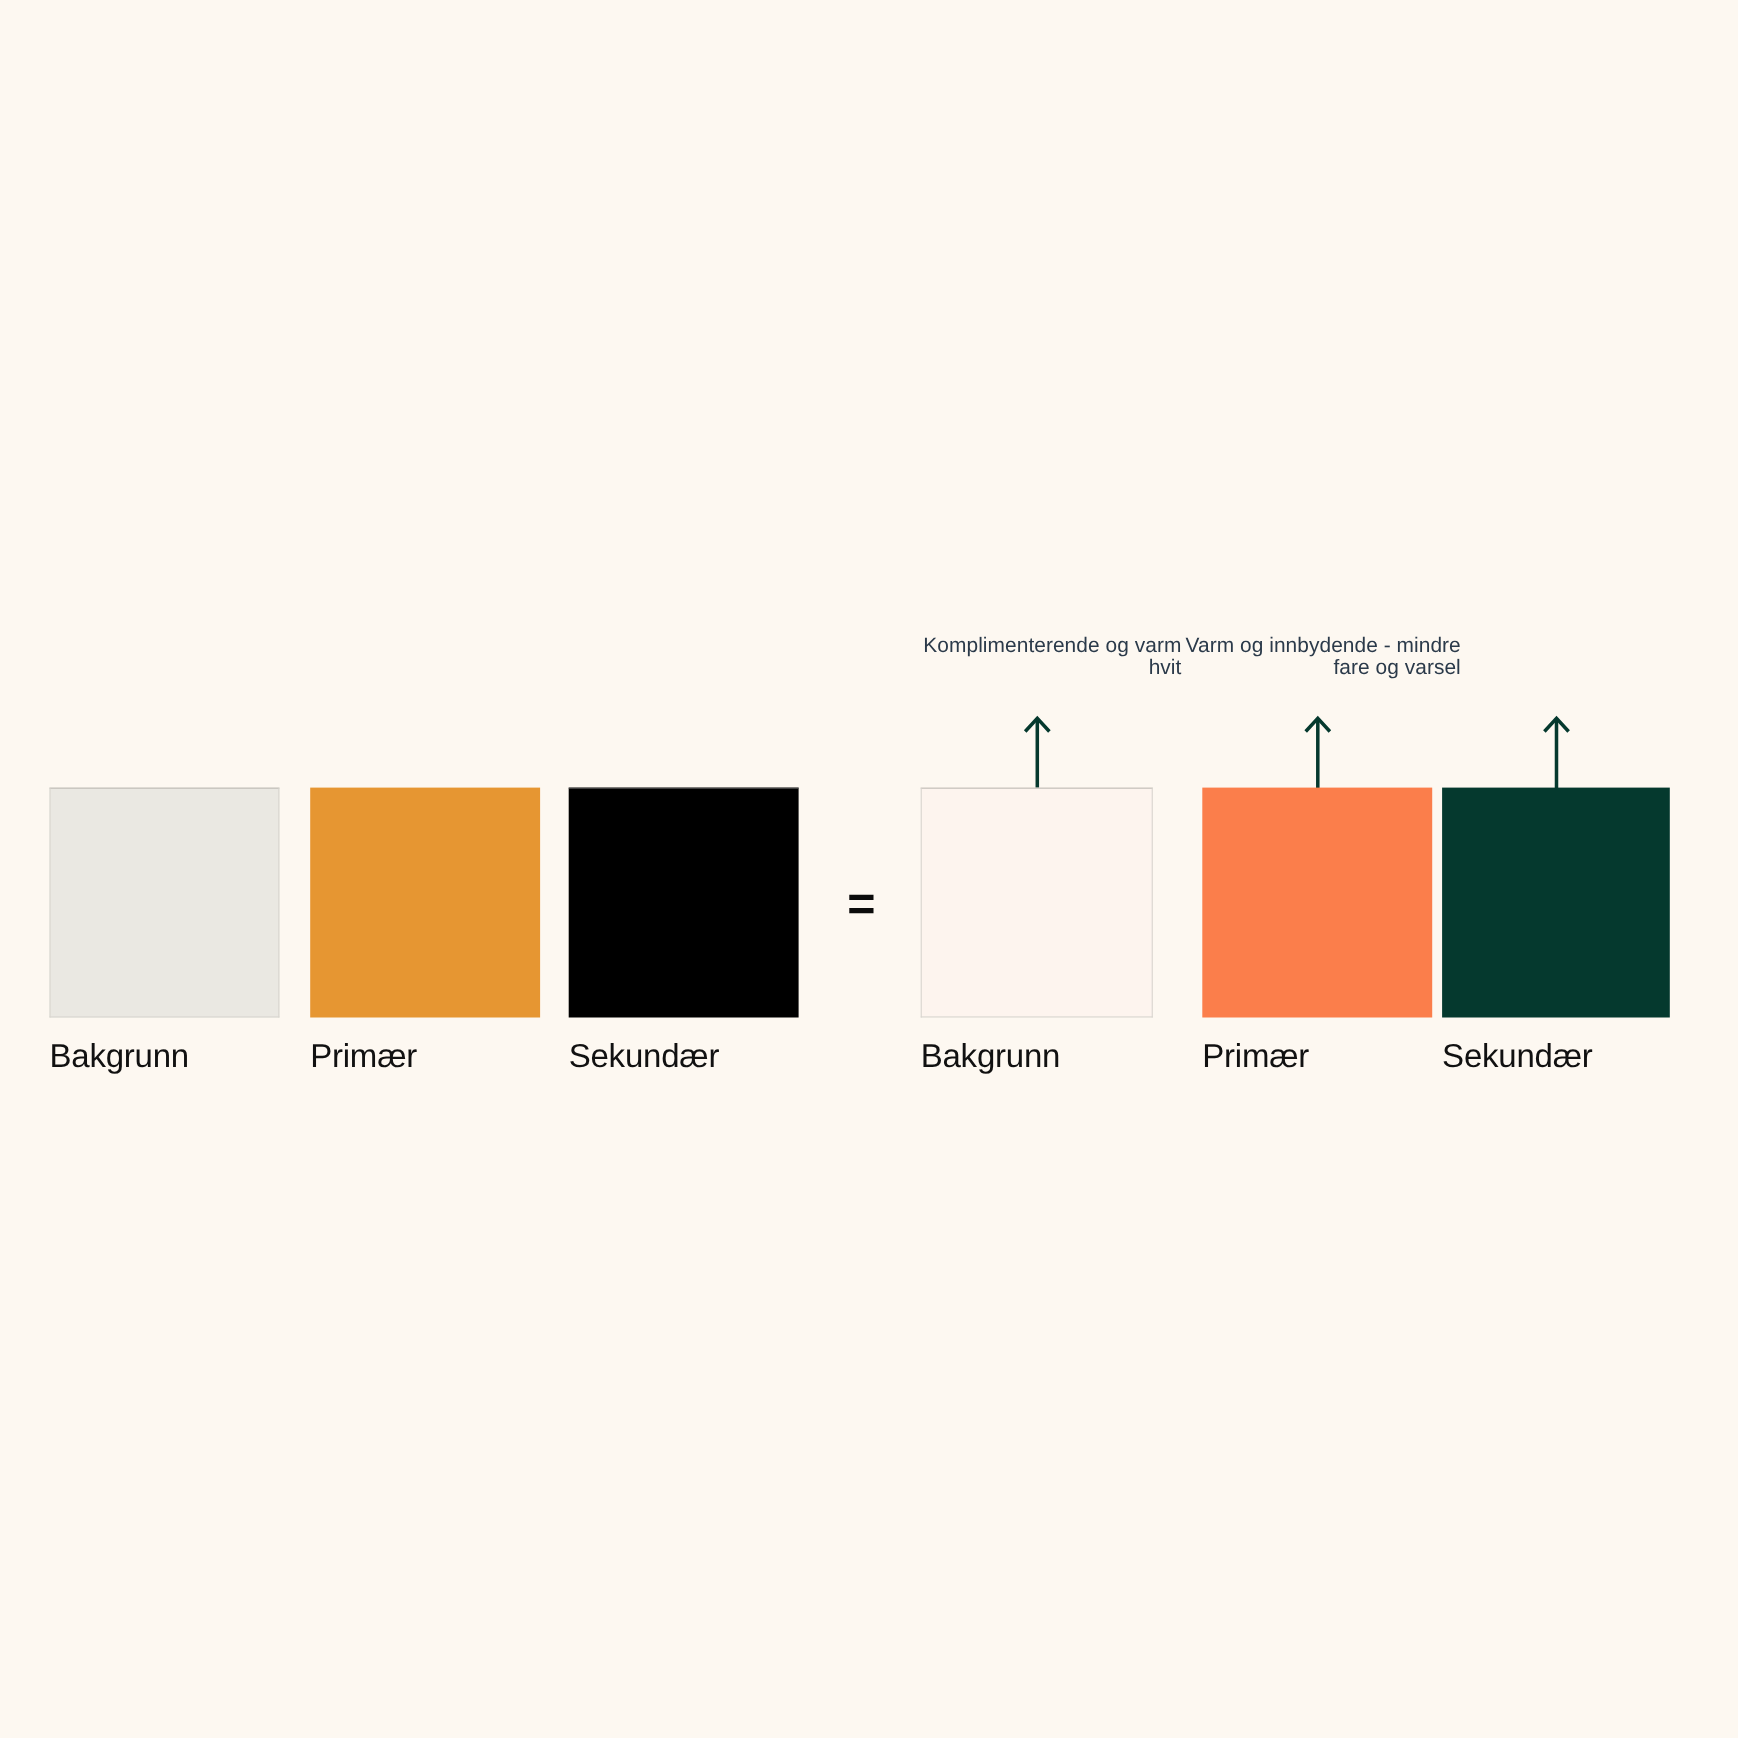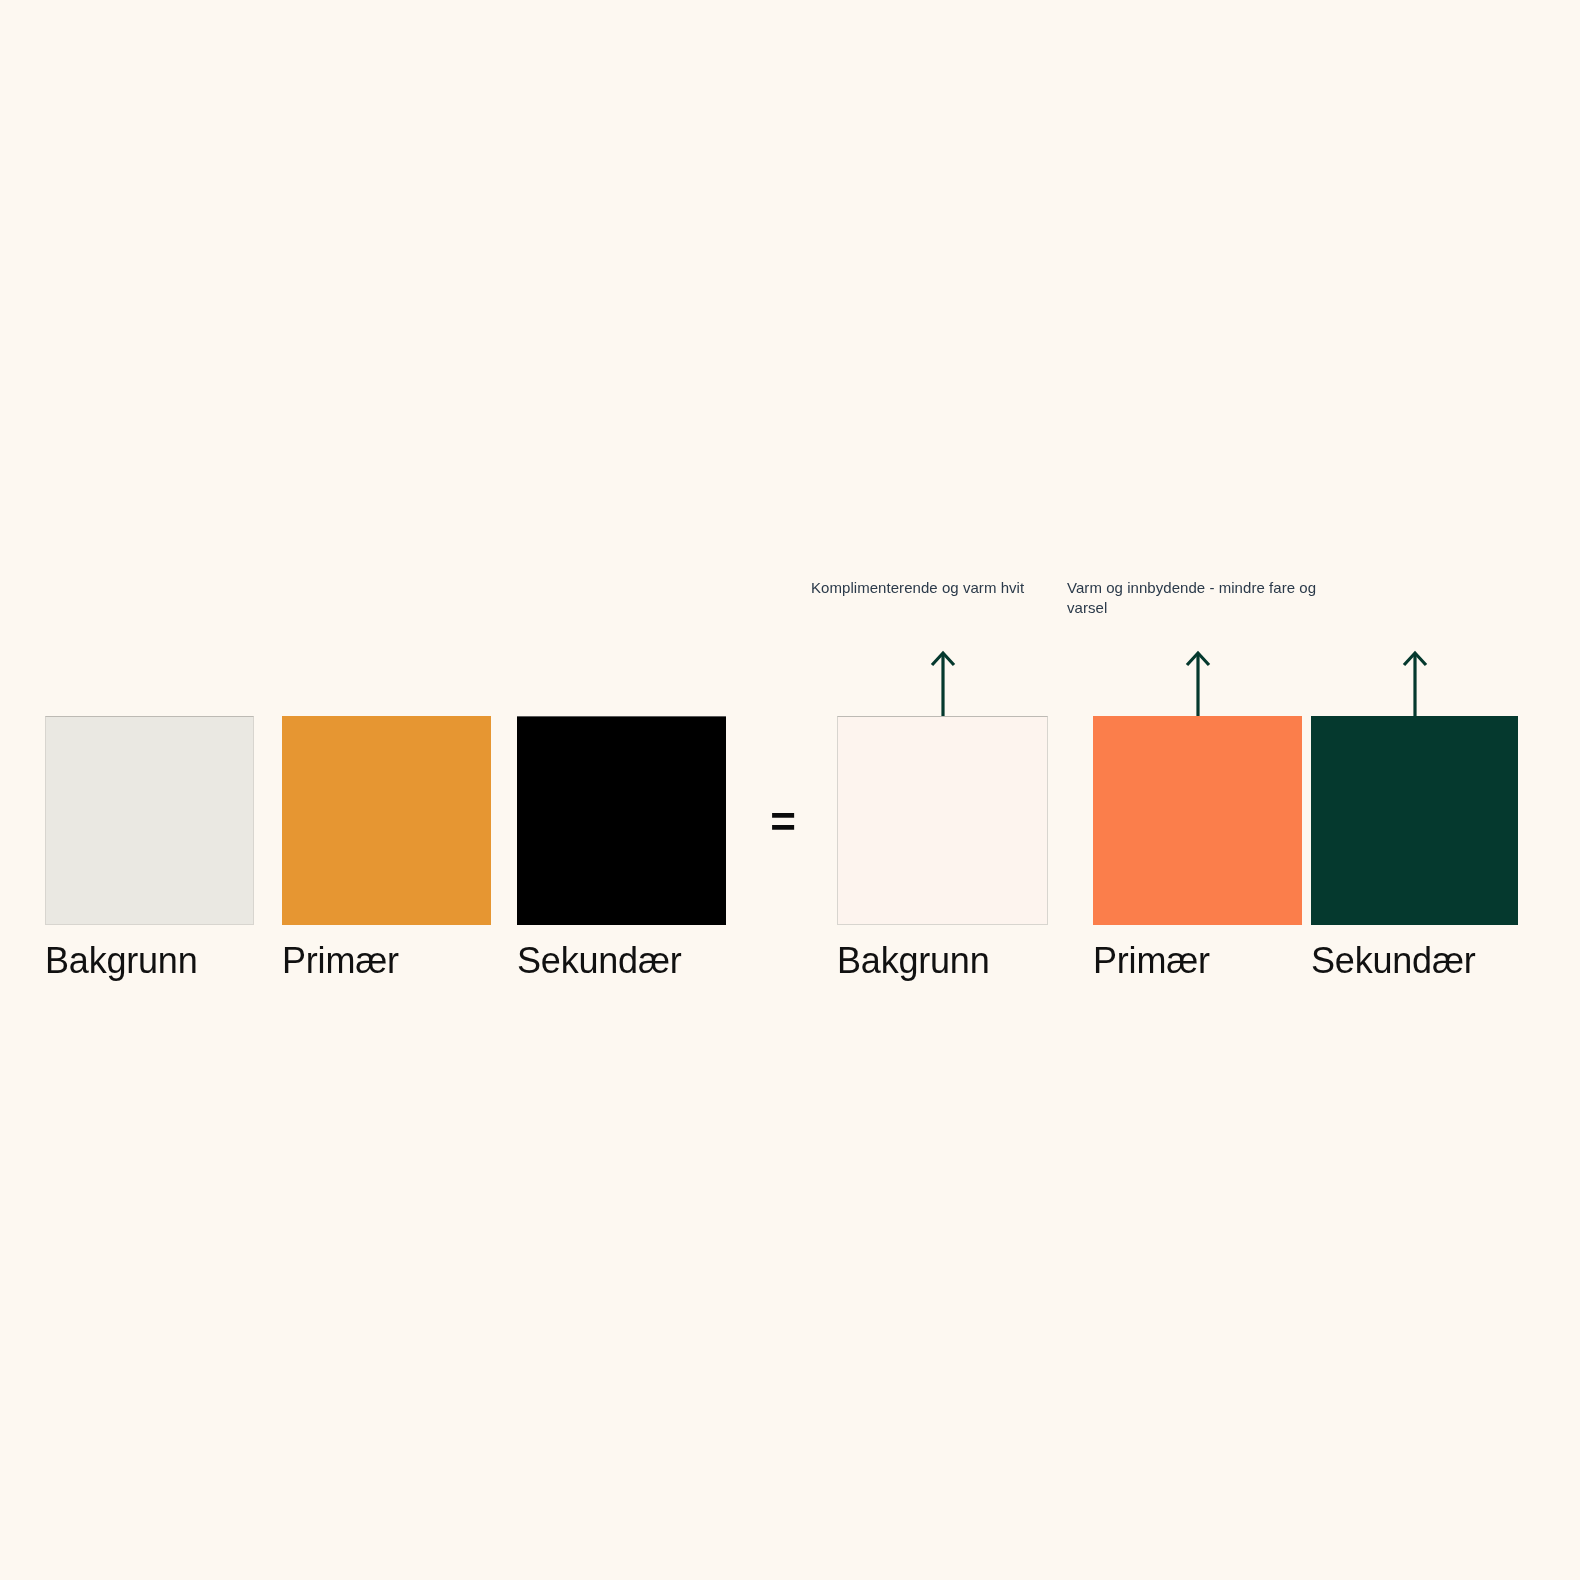--- a/index.html
+++ b/index.html
@@ -62,22 +62,22 @@
   #swatch-column-bakgrunn-proposed { left: 0px;   width: 211px; }
   #swatch-column-primar-proposed   { left: 256px; width: 209px; }
   #swatch-column-sekundar-proposed { left: 474px; width: 207px; }
 
   
   .annotation-text {
     position: absolute;
     top: 18px;
     left: -26px;
     right: -26px;
-    text-align: left;
-    font-size: 15px;
+    text-align: right;
+    font-size: 19px;
     line-height: 20px;
     color: #2B3A4A;
     letter-spacing: 0.05px;
   }
 
   
   .annotation-arrow {
     position: absolute;
     top: 88px;
     left: 50%;
@@ -105,21 +105,21 @@
   .color-swatch.bordered-dark {
     border-top: 1px solid #5A5A5A;
     box-sizing: border-box;
   }
 
   
   .swatch-label {
     position: absolute;
     top: 382px;
     left: 0;
-    font-size: 36px;
+    font-size: 30px;
     line-height: 38px;
     color: #111111;
     white-space: nowrap;
     letter-spacing: -0.2px;
   }
 </style>
 </head>
 <body style="background: rgb(253, 248, 241);">
 
 <div id="palette-comparison">

